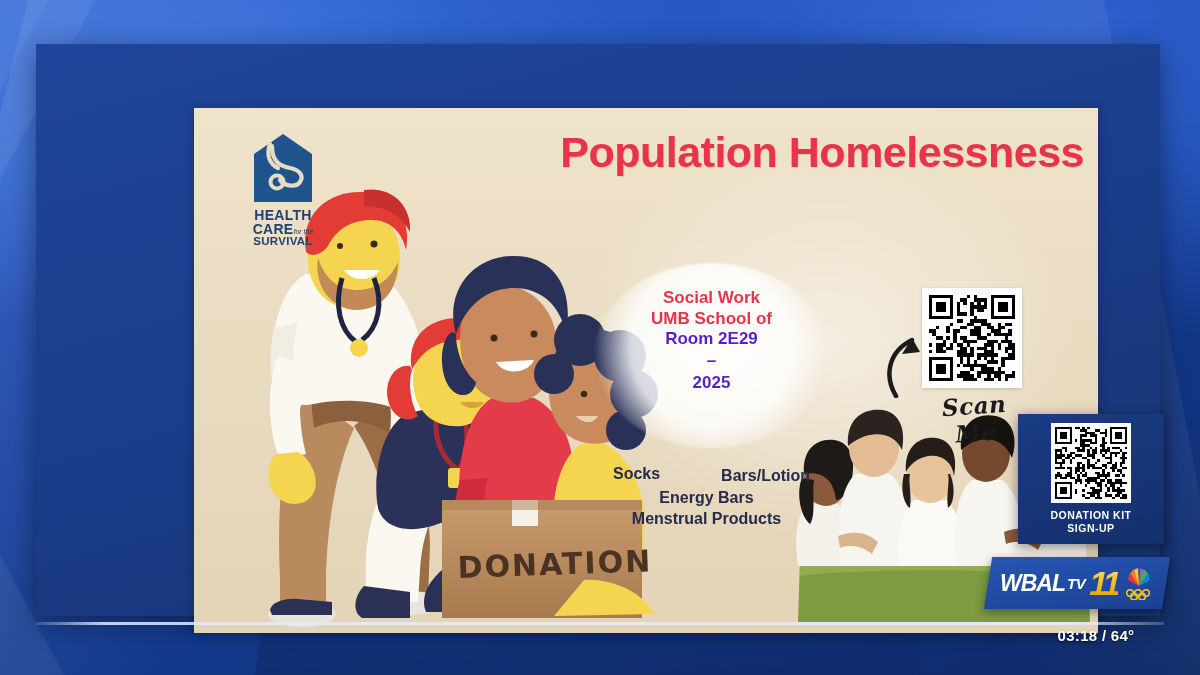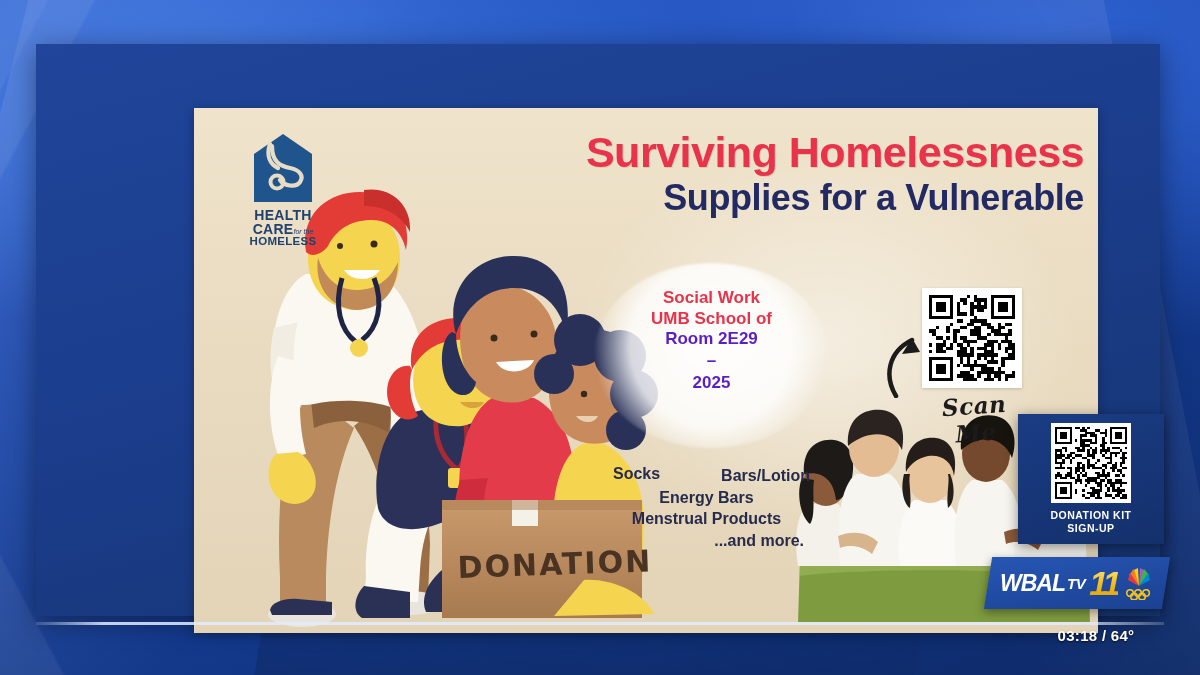--- a/index.html
+++ b/index.html
@@ -316,44 +316,42 @@
         <svg viewBox="0 0 66 72" width="66" height="72">
           <path d="M33 2 L62 22 L62 70 L4 70 L4 22 Z" fill="#20548c"></path>
           <path d="M22 14 C22 30 30 34 40 36 C50 38 54 44 50 50 C46 56 34 54 30 48" stroke="#e7dcc5" stroke-width="4.2" fill="none" stroke-linecap="round"></path>
           <circle cx="27" cy="50" r="6.5" fill="none" stroke="#e7dcc5" stroke-width="4"></circle>
           <path d="M20 12 C16 24 20 32 28 36" stroke="#e7dcc5" stroke-width="4.2" fill="none" stroke-linecap="round"></path>
         </svg>
       </div>
       <div id="hch-logo-text">
         <div class="hch-line" id="hch-l1">HEALTH</div>
         <div class="hch-line" id="hch-l2"><span>CARE</span><span class="hch-small">for the</span></div>
-        <div class="hch-line" id="hch-l3">HOMELESS</div>
+        <div class="hch-line" id="hch-l3">SURVIVAL</div>
       </div>
     </div>
 
     <div id="headline-block">
-      <div id="headline-main">Surviving Homelessness</div>
-      <div id="headline-sub1">Supplies for a Vulnerable</div>
+      <div id="headline-main">Population Homelessness</div>
     </div>
 
     <div id="detail-burst"></div>
     <div id="detail-text">
       <div class="detail-red">Social Work</div>
       <div class="detail-red">UMB School of</div>
       <div class="detail-purple">Room 2E29</div>
       <span class="detail-dash">–</span>
       <div class="detail-purple">2025</div>
     </div>
 
     <div id="supplies">
       <div class="supply-row" id="supply-0">Socks</div>
       <div class="supply-row" id="supply-1">Bars/Lotion</div>
       <div class="supply-row" id="supply-3">Energy Bars</div>
       <div class="supply-row" id="supply-2">Menstrual Products</div>
-      <div class="supply-row" id="supply-4">...and more.</div>
     </div>
 
     <div id="qr-group">
       <div id="flyer-qr">
         <div class="qrgrid" id="qr-a" style="grid-template-columns: repeat(25, 1fr); grid-template-rows: repeat(25, 1fr);">
             <i style="background: rgb(0, 0, 0);"></i>
             <i style="background: rgb(0, 0, 0);"></i>
             <i style="background: rgb(0, 0, 0);"></i>
             <i style="background: rgb(0, 0, 0);"></i>
             <i style="background: rgb(0, 0, 0);"></i>

